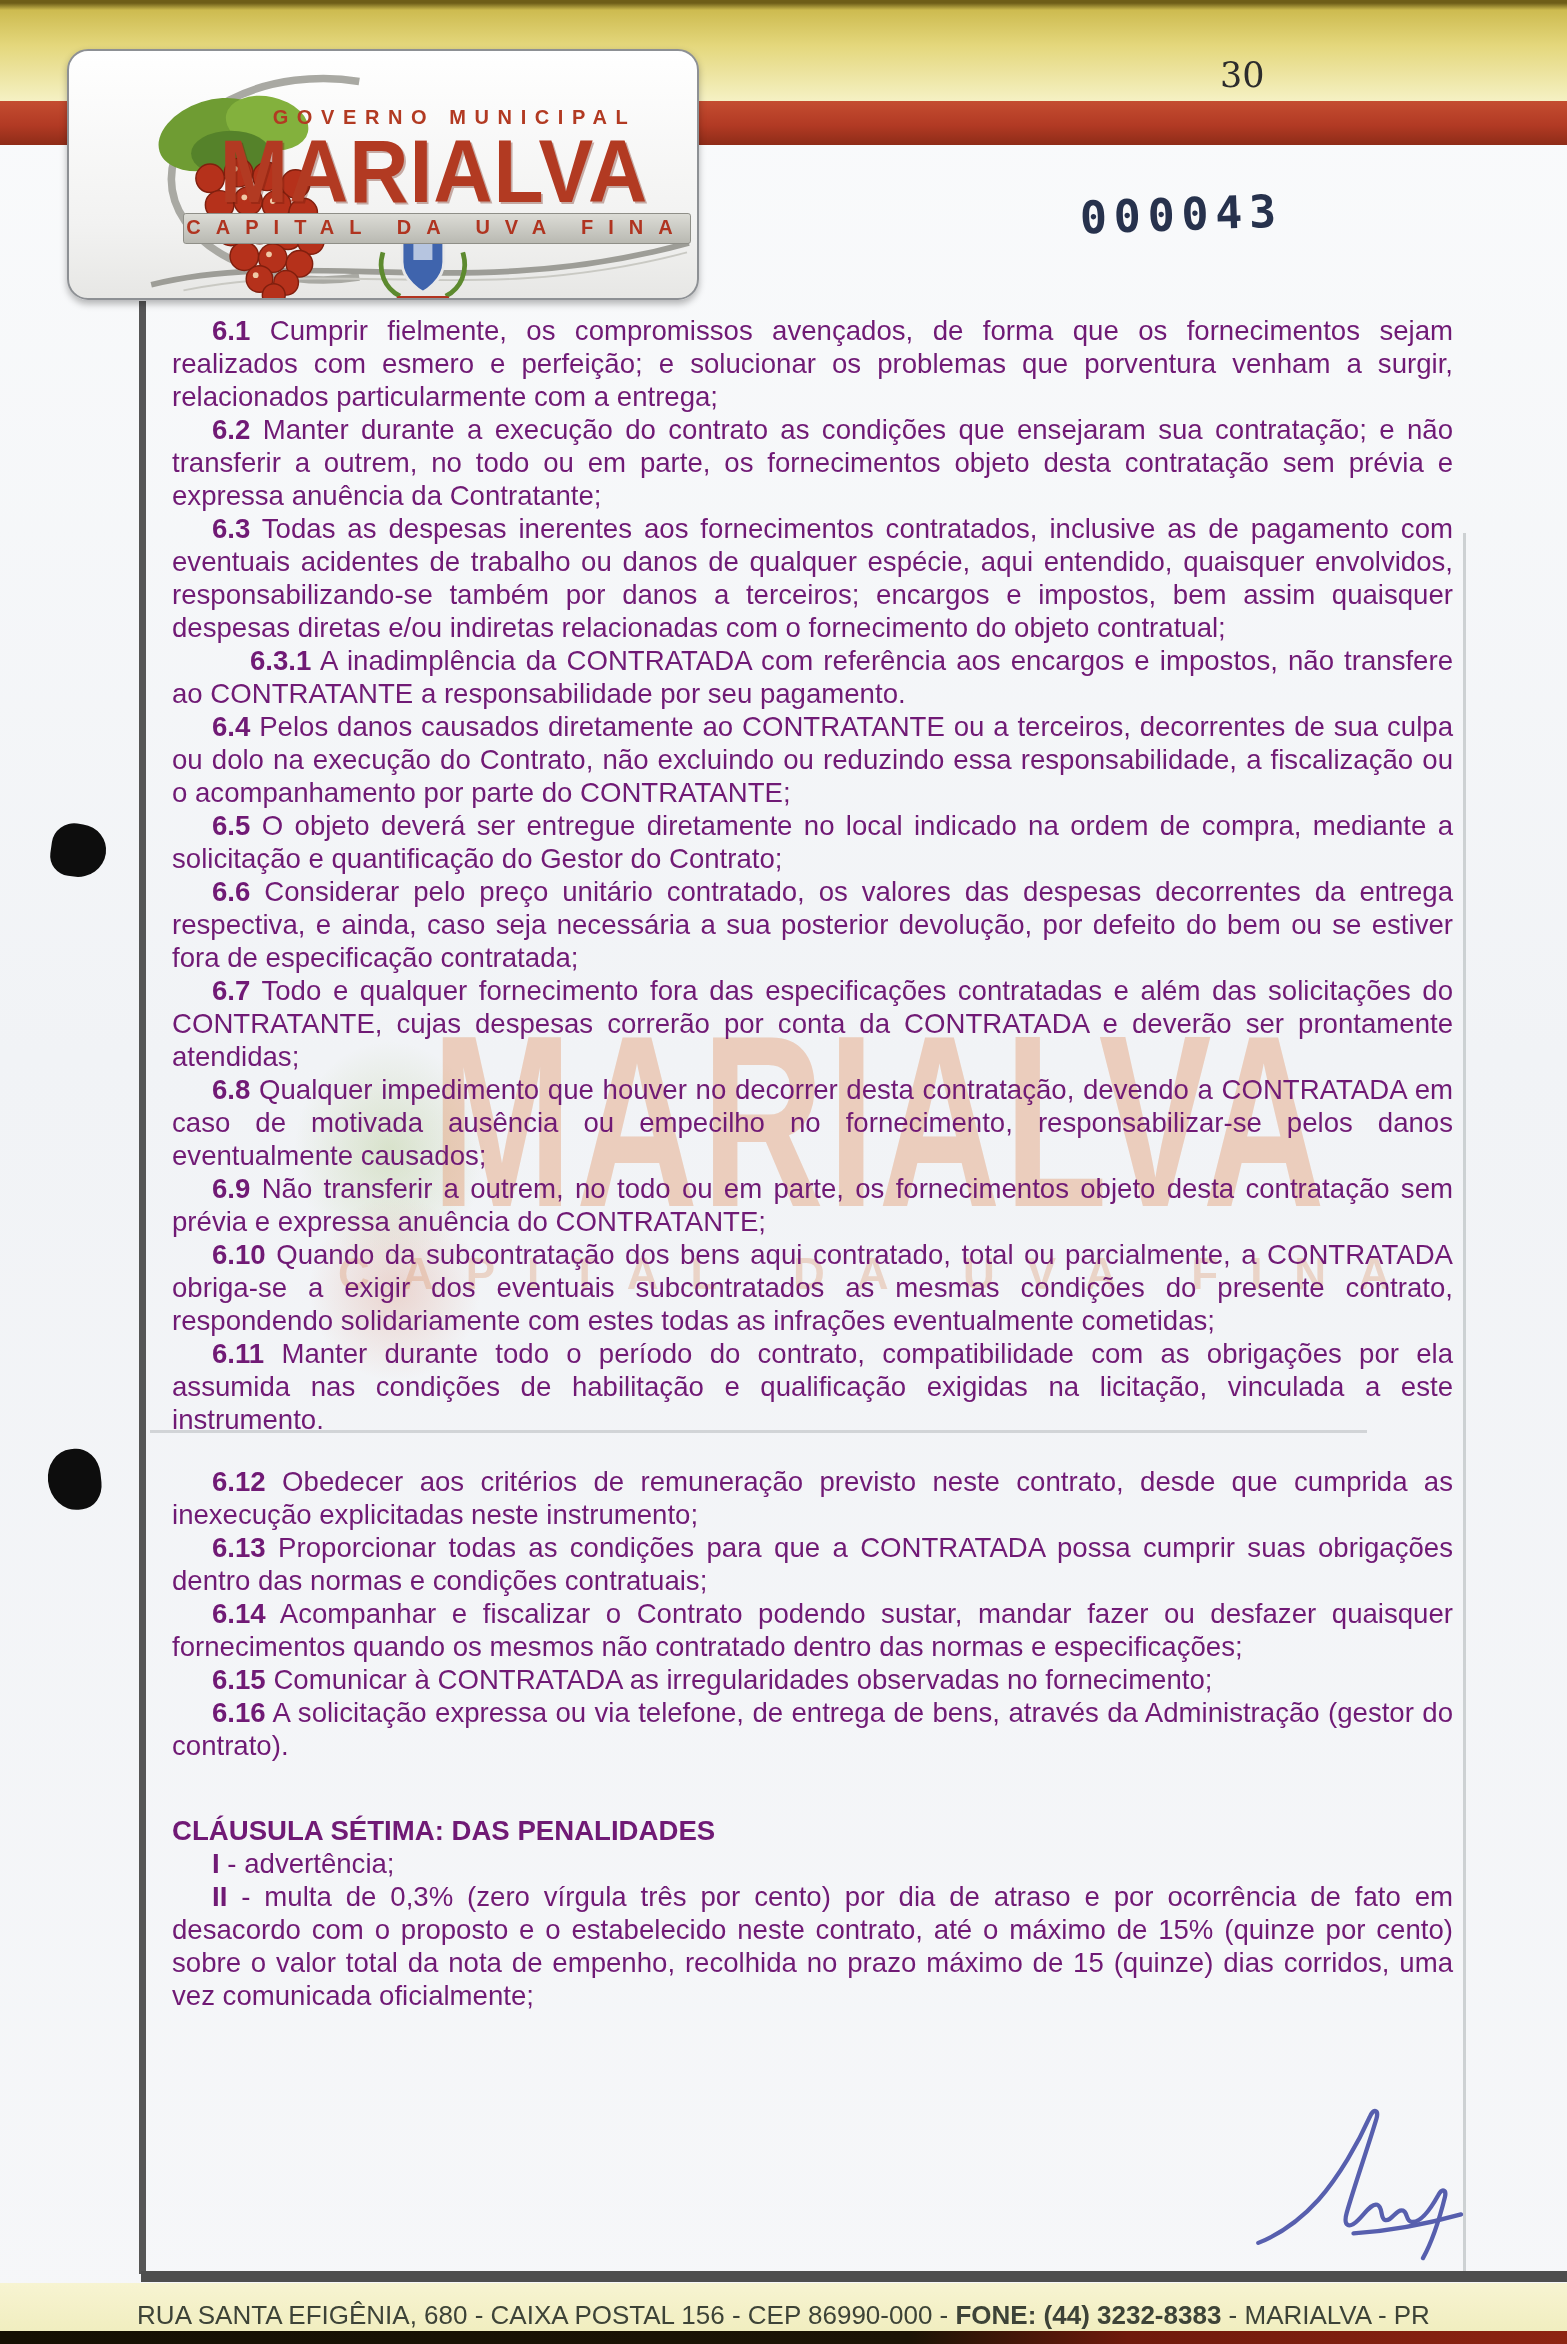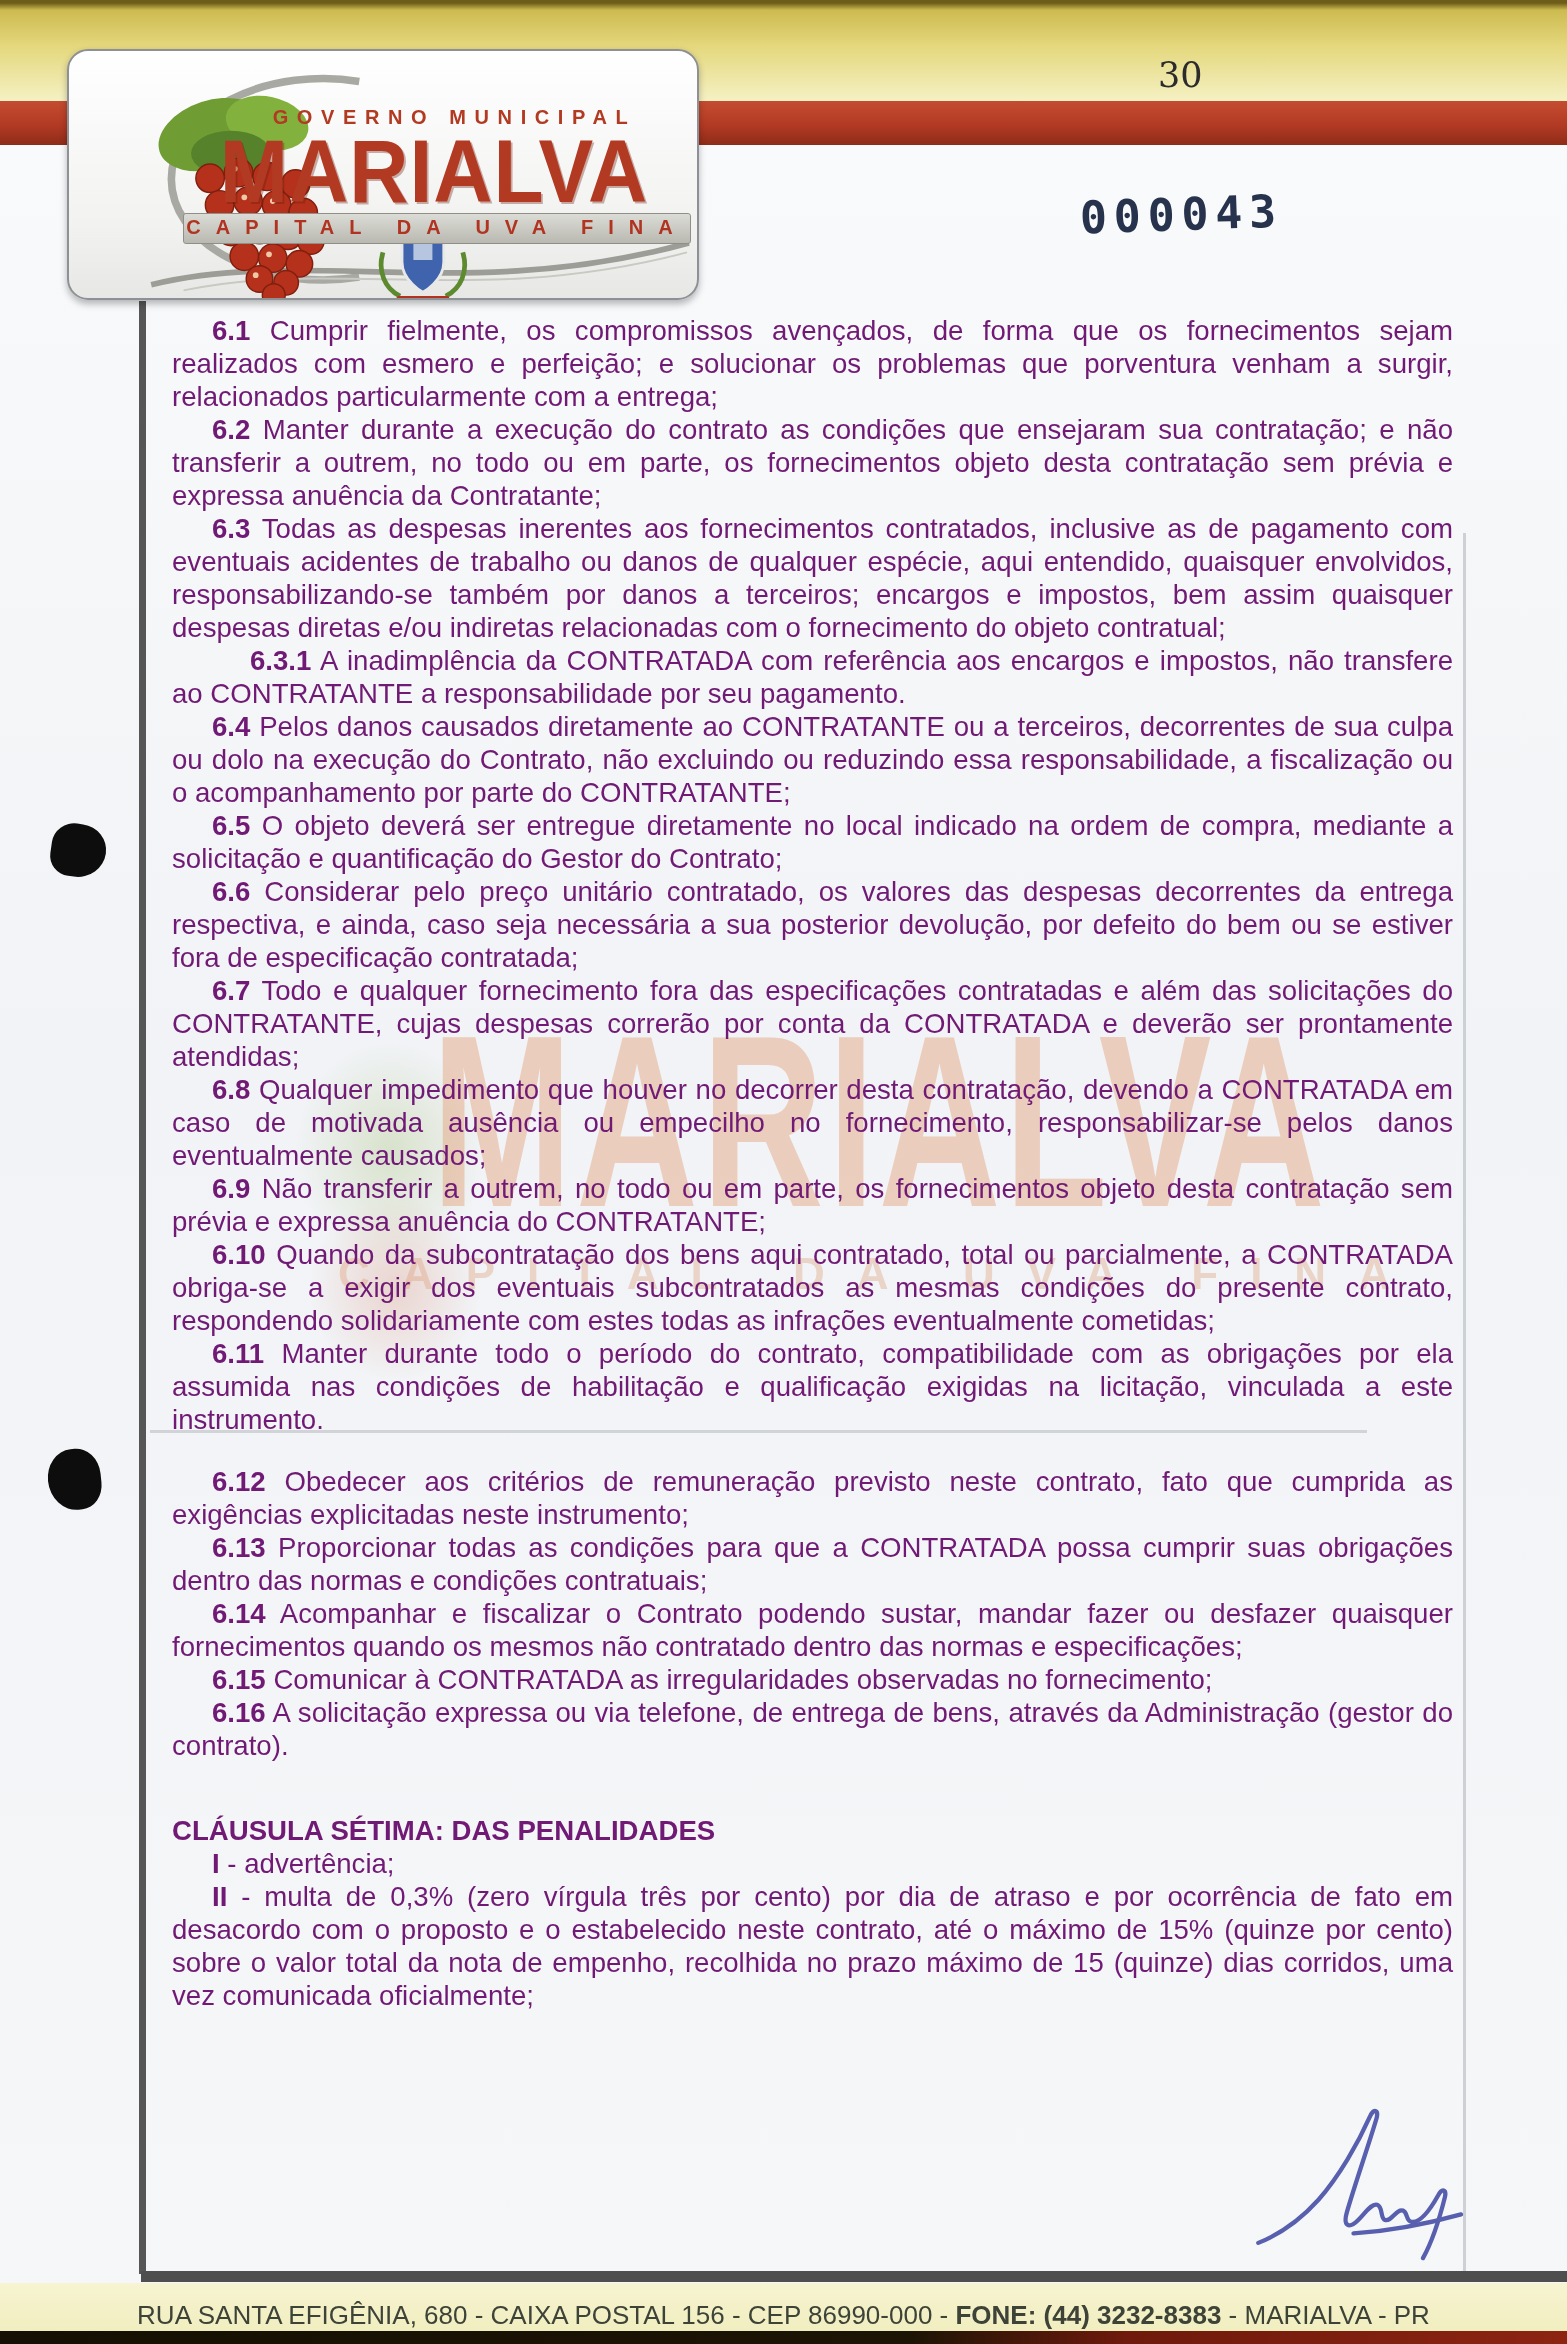--- a/index.html
+++ b/index.html
@@ -19,21 +19,21 @@
     border:2.9px solid #8d9094;border-radius:21px;box-shadow:0 3.8px 7.6px rgba(0,0,0,.28);z-index:5;}
   .logo-card svg{position:absolute;left:0;top:0;}
   .logo-gov{position:absolute;left:143px;top:55px;width:485px;text-align:center;
     font-size:20px;font-weight:bold;letter-spacing:8.6px;color:#b23a22;}
   .logo-name{position:absolute;left:112px;top:70px;width:506px;text-align:center;
     font-size:82px;font-weight:800;color:#b23a22;transform:scaleY(1.08);transform-origin:top;
     letter-spacing:1px;text-shadow:1.9px 1.9px 0 rgba(110,28,12,.35);white-space:nowrap;}
   .logo-banner{position:absolute;left:114px;top:162px;width:506px;height:28.5px;
     background:linear-gradient(180deg,#dcdcd6 0%,#b9b9b2 100%);border:1.9px solid #8f8f88;border-radius:2.9px;
     text-align:center;font-size:20px;font-weight:bold;letter-spacing:15px;color:#b03420;line-height:27.6px;white-space:nowrap;overflow:hidden;}
-  .page-num{left:1158px;top:55px;font-family:"DejaVu Serif",serif;font-size:35px;color:#2c2c2c;}
+  .page-num{left:1220px;top:55px;font-family:"DejaVu Serif",serif;font-size:35px;color:#2c2c2c;}
   .stamp{left:1080px;top:188px;font-family:"DejaVu Sans Mono",monospace;font-weight:bold;
     font-size:45px;letter-spacing:6.7px;color:#27324d;transform:rotate(-2deg);}
   
   .left-rule{left:139px;top:301px;width:6.7px;height:1973px;background:#3a3a3a;opacity:.85;}
   .right-rule{left:1463px;top:533px;width:2.9px;height:1741px;background:#c6cacd;opacity:.85;}
   .bottom-rule{left:141px;top:2271px;width:1427px;height:10.5px;background:#4e4e4e;}
   .hole-dot{background:#0d0d0d;}
   .dot1{left:51px;top:824px;width:55px;height:53px;border-radius:46% 54% 58% 42%;transform:rotate(8deg);}
   .dot2{left:48px;top:1449px;width:53px;height:61px;border-radius:52% 48% 44% 56%;transform:rotate(-6deg);}
   .artifact-line{left:150px;top:1430px;width:1217px;height:2.9px;background:rgba(140,145,150,.32);}
@@ -150,21 +150,21 @@
   <p class="clause deep"><b class="cnum">6.3.1</b> <span>A inadimplência da CONTRATADA com referência aos encargos e impostos, não transfere ao CONTRATANTE a responsabilidade por seu pagamento.</span></p>
   <p class="clause"><b class="cnum">6.4</b> <span>Pelos danos causados diretamente ao CONTRATANTE ou a terceiros, decorrentes de sua culpa ou dolo na execução do Contrato, não excluindo ou reduzindo essa responsabilidade, a fiscalização ou o acompanhamento por parte do CONTRATANTE;</span></p>
   <p class="clause"><b class="cnum">6.5</b> <span>O objeto deverá ser entregue diretamente no local indicado na ordem de compra, mediante a solicitação e quantificação do Gestor do Contrato;</span></p>
   <p class="clause"><b class="cnum">6.6</b> <span>Considerar pelo preço unitário contratado, os valores das despesas decorrentes da entrega respectiva, e ainda, caso seja necessária a sua posterior devolução, por defeito do bem ou se estiver fora de especificação contratada;</span></p>
   <p class="clause"><b class="cnum">6.7</b> <span>Todo e qualquer fornecimento fora das especificações contratadas e além das solicitações do CONTRATANTE, cujas despesas correrão por conta da CONTRATADA e deverão ser prontamente atendidas;</span></p>
   <p class="clause"><b class="cnum">6.8</b> <span>Qualquer impedimento que houver no decorrer desta contratação, devendo a CONTRATADA em caso de motivada ausência ou empecilho no fornecimento, responsabilizar-se pelos danos eventualmente causados;</span></p>
   <p class="clause"><b class="cnum">6.9</b> <span>Não transferir a outrem, no todo ou em parte, os fornecimentos objeto desta contratação sem prévia e expressa anuência do CONTRATANTE;</span></p>
   <p class="clause"><b class="cnum">6.10</b> <span>Quando da subcontratação dos bens aqui contratado, total ou parcialmente, a CONTRATADA obriga-se a exigir dos eventuais subcontratados as mesmas condições do presente contrato, respondendo solidariamente com estes todas as infrações eventualmente cometidas;</span></p>
   <p class="clause"><b class="cnum">6.11</b> <span>Manter durante todo o período do contrato, compatibilidade com as obrigações por ela assumida nas condições de habilitação e qualificação exigidas na licitação, vinculada a este instrumento.</span></p>
   <div class="gap30"></div>
-  <p class="clause"><b class="cnum">6.12</b> <span>Obedecer aos critérios de remuneração previsto neste contrato, fato que cumprida as exigências explicitadas neste instrumento;</span></p>
+  <p class="clause"><b class="cnum">6.12</b> <span>Obedecer aos critérios de remuneração previsto neste contrato, desde que cumprida as inexecução explicitadas neste instrumento;</span></p>
   <p class="clause"><b class="cnum">6.13</b> <span>Proporcionar todas as condições para que a CONTRATADA possa cumprir suas obrigações dentro das normas e condições contratuais;</span></p>
   <p class="clause"><b class="cnum">6.14</b> <span>Acompanhar e fiscalizar o Contrato podendo sustar, mandar fazer ou desfazer quaisquer fornecimentos quando os mesmos não contratado dentro das normas e especificações;</span></p>
   <p class="clause"><b class="cnum">6.15</b> <span>Comunicar à CONTRATADA as irregularidades observadas no fornecimento;</span></p>
   <p class="clause"><b class="cnum">6.16</b> <span>A solicitação expressa ou via telefone, de entrega de bens, através da Administração (gestor do contrato).</span></p>
   <div class="gap55"></div>
   <p class="heading">CLÁUSULA SÉTIMA: DAS PENALIDADES</p>
   <p class="clause"><b class="cnum">I</b> <span>- advertência;</span></p>
   <p class="clause"><b class="cnum">II</b> <span>- multa de 0,3% (zero vírgula três por cento) por dia de atraso e por ocorrência de fato em desacordo com o proposto e o estabelecido neste contrato, até o máximo de 15% (quinze por cento) sobre o valor total da nota de empenho, recolhida no prazo máximo de 15 (quinze) dias corridos, uma vez comunicada oficialmente;</span></p>
 </div>
 

